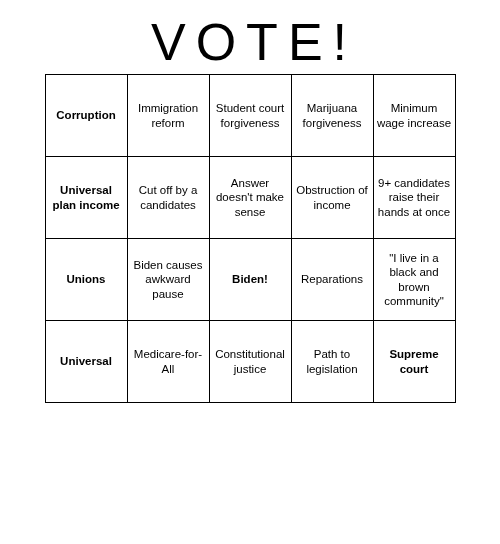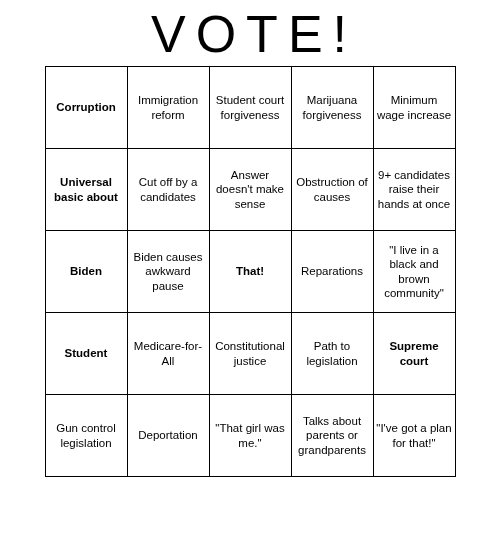--- a/index.html
+++ b/index.html
@@ -13,20 +13,21 @@
       align-items: center;
       overflow: hidden;
     }
     .title {
       font-size: 52px;
       font-weight: normal;
       letter-spacing: 10px;
       text-align: center;
       padding: 4px 0 2px 8px;
       width: 100%;
+      margin-top: 8px;
     }
     .bingo-table {
       border-collapse: collapse;
       width: 411px;
       table-layout: fixed;
       border-radius: 16px;
     }
     .bingo-table td {
       border: 1.5px solid #000;
       text-align: center;
@@ -58,41 +59,34 @@
 <table class="bingo-table">
   <tbody id="bingo-body">
       <tr>
         <td class="medium-text">Corruption</td>
         <td class="normal">Immigration reform</td>
         <td class="normal">Student court forgiveness</td>
         <td class="normal">Marijuana forgiveness</td>
         <td class="normal">Minimum wage increase</td>
       </tr>
       <tr>
-        <td class="medium-text">Universal basic about</td>
+        <td class="medium-text">Universal plan income</td>
         <td class="normal">Cut off by a candidates</td>
         <td class="normal">Answer doesn't make sense</td>
-        <td class="normal">Obstruction of causes</td>
+        <td class="normal">Obstruction of income</td>
         <td class="normal">9+ candidates raise their hands at once</td>
       </tr>
       <tr>
-        <td class="large-text">Biden</td>
+        <td class="large-text">Unions</td>
         <td class="normal">Biden causes awkward pause</td>
-        <td class="free-cell">That!</td>
+        <td class="free-cell">Biden!</td>
         <td class="normal">Reparations</td>
         <td class="normal">"I live in a black and brown community"</td>
       </tr>
       <tr>
-        <td class="medium-text">Student</td>
+        <td class="medium-text">Universal</td>
         <td class="normal">Medicare-for-All</td>
         <td class="normal">Constitutional justice</td>
         <td class="normal">Path to legislation</td>
         <td class="medium-text">Supreme court</td>
       </tr>
-      <tr>
-        <td class="normal">Gun control legislation</td>
-        <td class="normal">Deportation</td>
-        <td class="normal">"That girl was me."</td>
-        <td class="normal">Talks about parents or grandparents</td>
-        <td class="normal">"I've got a plan for that!"</td>
-      </tr>
     </tbody>
 </table>
 
 </body></html>

